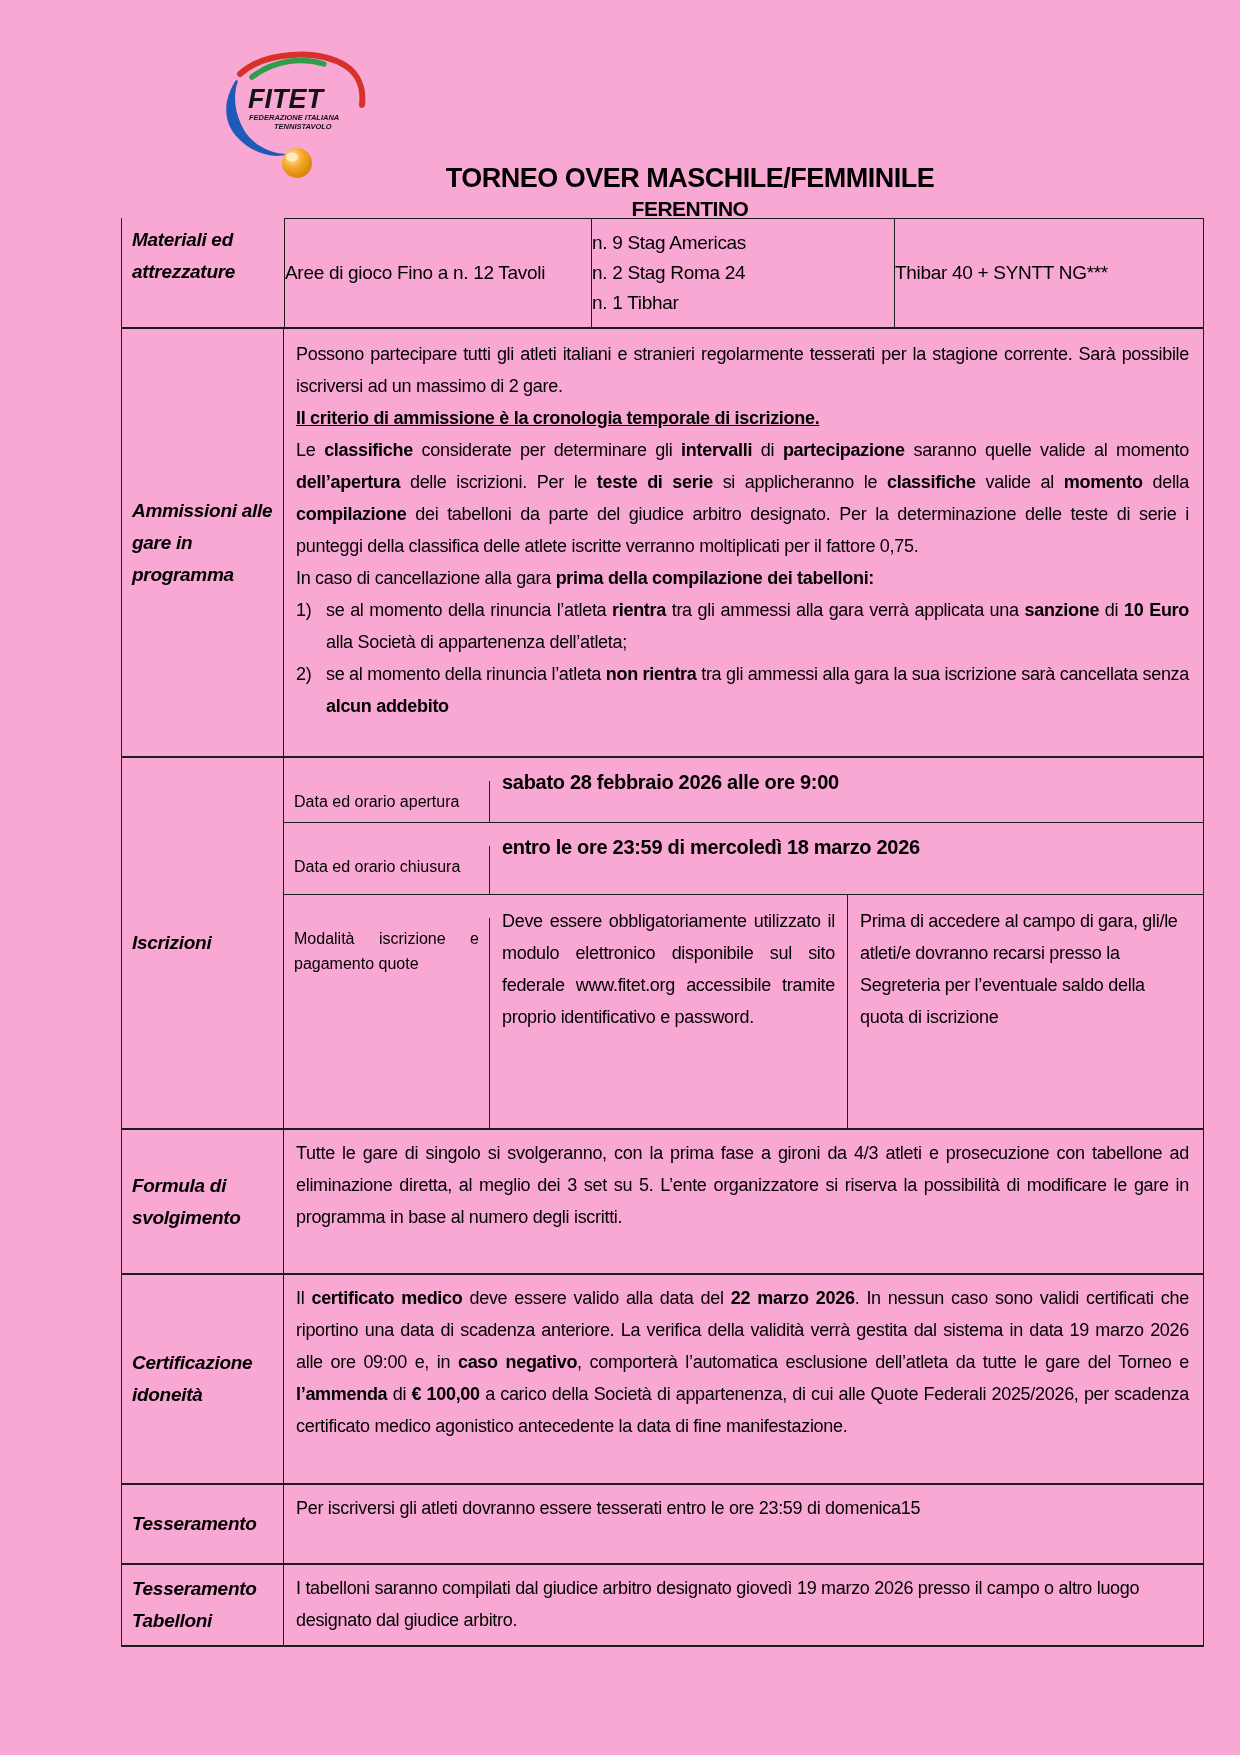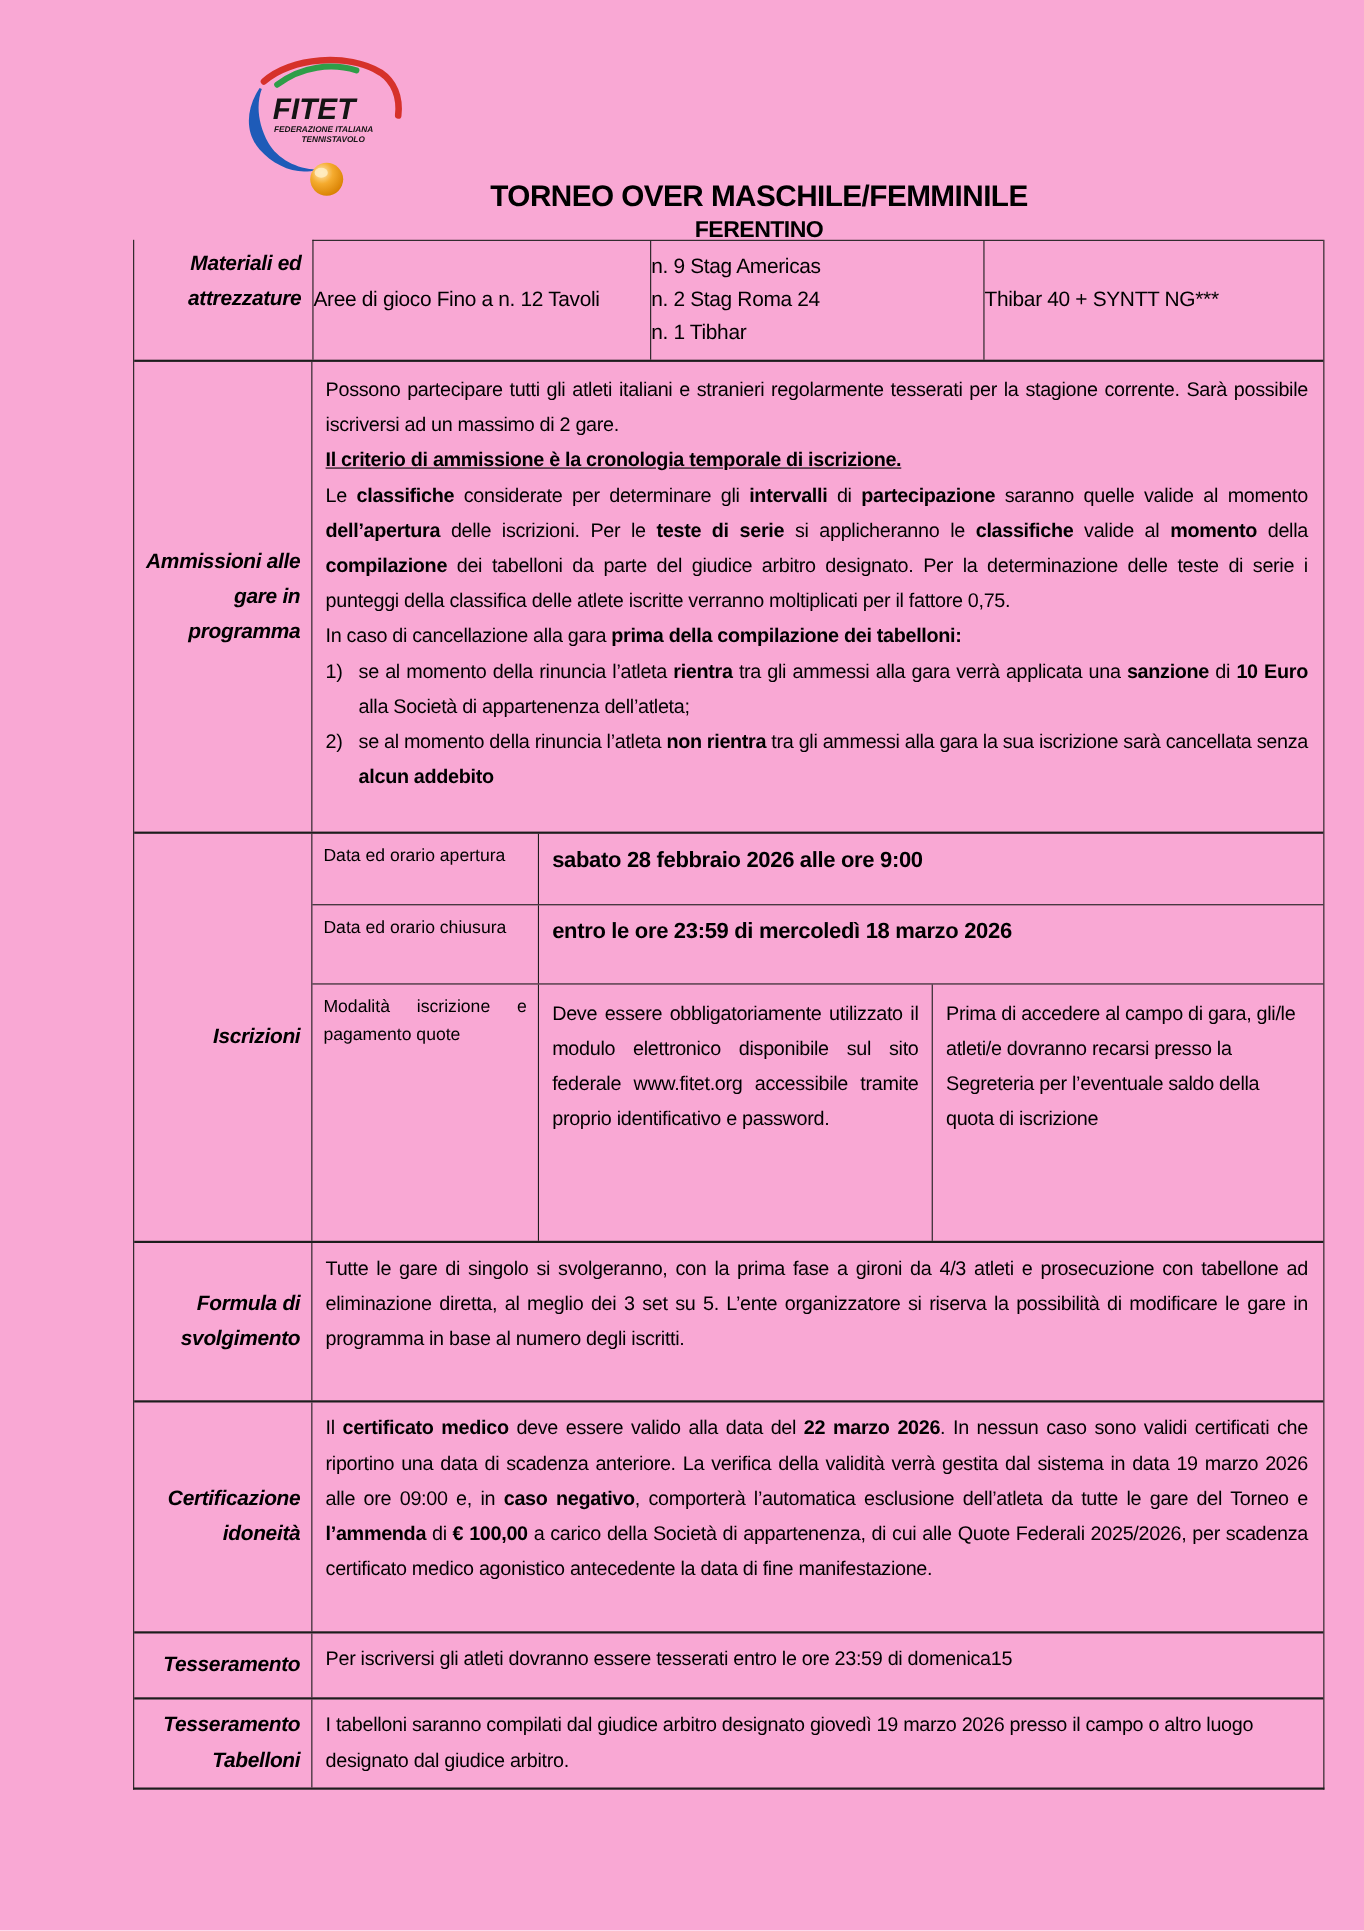--- a/index.html
+++ b/index.html
@@ -17,21 +17,21 @@
     position:absolute;left:121px;top:218px;width:1083px;box-sizing:border-box;
     border-left:1px solid #1d1d1d;border-right:1px solid #1d1d1d;border-bottom:2.5px solid #1d1d1d;
     font-size:18px;line-height:32px;letter-spacing:-0.3px;
   }
   .tbl *{box-sizing:border-box;}
   .row{display:flex;border-top:2px solid #1d1d1d;}
   .row.first{border-top:none;}
   .lbl{
     width:162px;flex:0 0 162px;border-right:1px solid #1d1d1d;
     font-size:19px;font-weight:bold;font-style:italic;line-height:32px;
-    padding:0 10px;display:flex;flex-direction:column;justify-content:center;text-align:right;
+    padding:0 10px;display:flex;flex-direction:column;justify-content:center;
   }
   .lbl.top{justify-content:flex-start;padding-top:6px;}
   .content{flex:1;min-width:0;}
   .just{text-align:justify;}
   .b{font-weight:bold;}
   .u{text-decoration:underline;}
   
   .r-materiali{height:109px;}
   .r-materiali .lbl{border-right:none;}
   .mat-box{flex:1;display:flex;border-top:1.5px solid #1d1d1d;border-left:1px solid #1d1d1d;}
@@ -49,29 +49,29 @@
   
   .r-iscrizioni{height:372px;}
   .isc-col{flex:1;display:flex;flex-direction:column;min-width:0;}
   .sub{display:flex;border-top:1px solid #1d1d1d;}
   .sub.first{border-top:none;}
   .sub1{height:64px;flex:0 0 64px;}
   .sub2{height:72px;flex:0 0 72px;}
   .sub3{flex:1;}
   .sub-lbl{
     width:206px;flex:0 0 206px;border-right:1px solid #1d1d1d;
-    font-size:16px;line-height:25px;padding:8px 10px;text-align:justify;letter-spacing:0;
+    font-size:16px;line-height:25px;padding:8px 10px;text-align:justify;letter-spacing:0;margin-top:23px;
   }
   .sub-val{flex:1;font-size:20px;font-weight:bold;padding:8px 0 0 12px;letter-spacing:-0.3px;}
   .mod-val{width:358px;flex:0 0 358px;border-right:1px solid #1d1d1d;padding:10px 12px 16px 12px;}
   .mod-note{flex:1;padding:10px 12px 0 12px;}
   
   .r-formula{height:145px;}
   .r-cert{height:210px;}
-  .r-tess{height:60px;}
+  .r-tess{height:80px;}
   .r-comp{height:82px;}
   .pad-body{padding:7px 14px 0 12px;}
   .tess-l1{display:flex;justify-content:flex-start;}
   .cert-body{line-height:32px;}
 </style>
 </head>
 <body>
 
 <div class="page">
 

